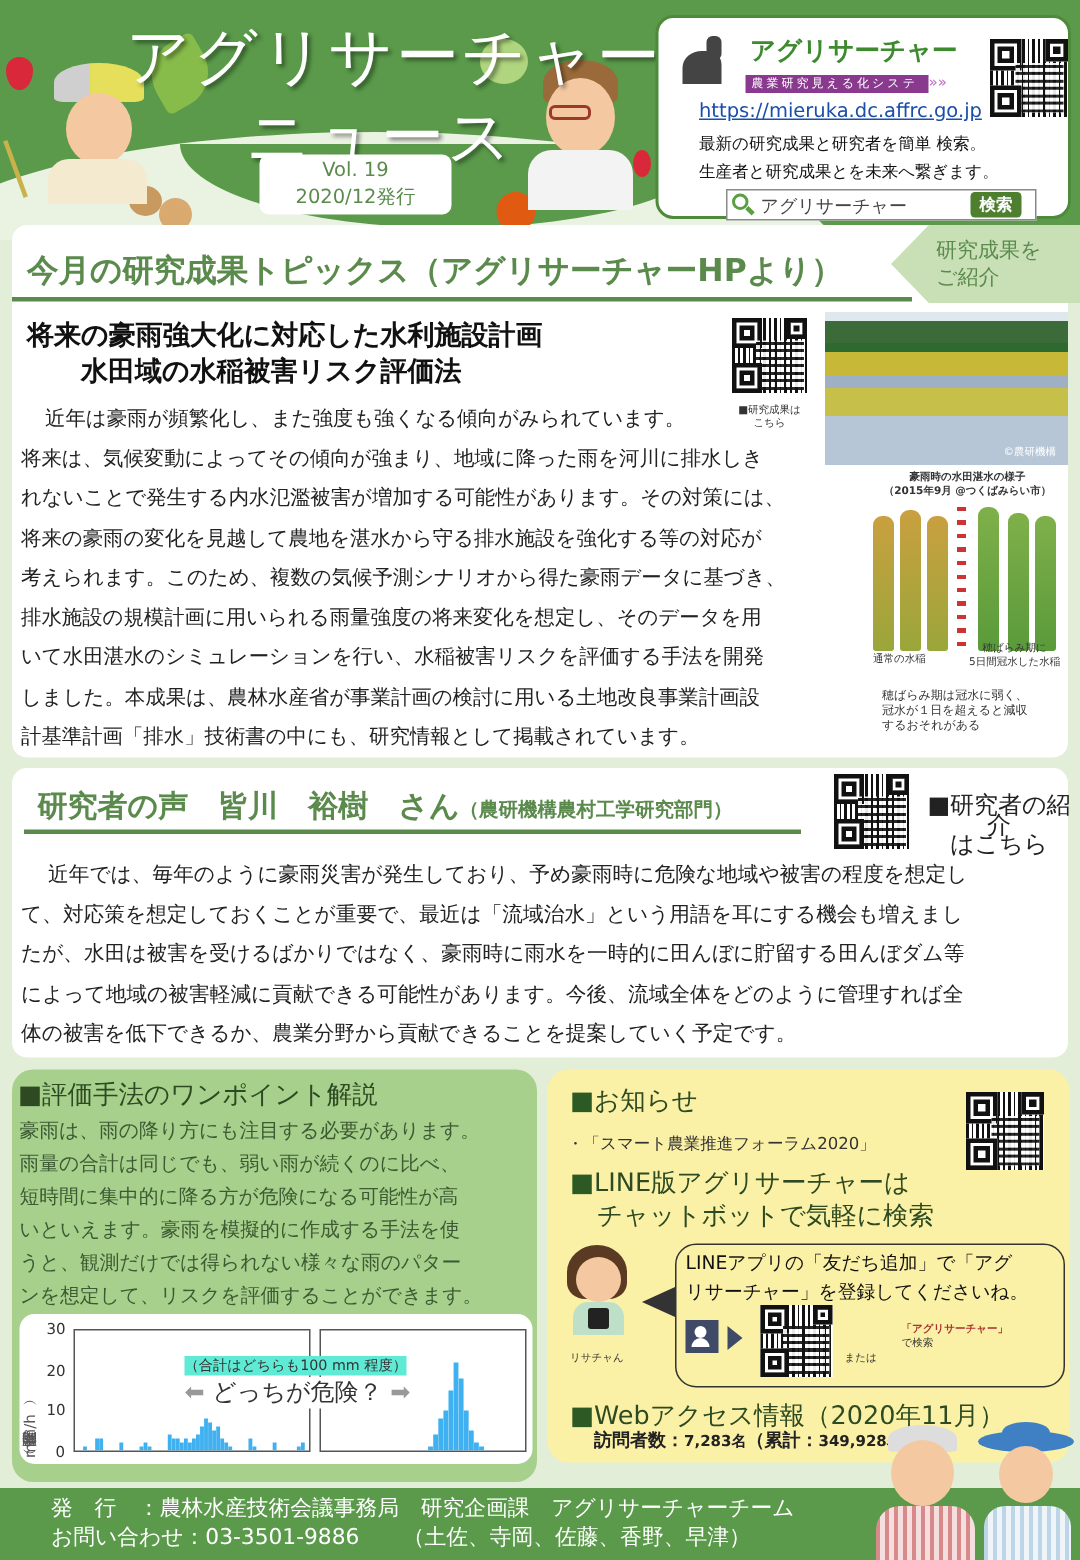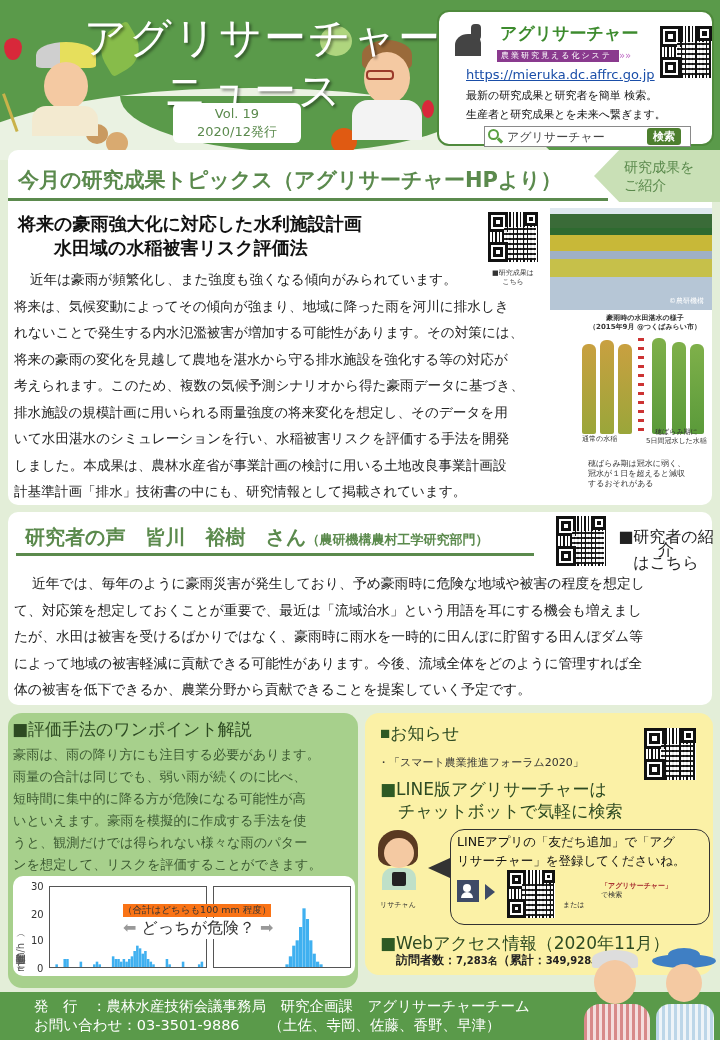--- a/index.html
+++ b/index.html
@@ -362,30 +362,30 @@
         <rect x="81.60" y="53.33" width="3.23" height="26.67" fill="#3fb0f0"></rect>
         <rect x="85.00" y="40.00" width="3.23" height="40.00" fill="#3fb0f0"></rect>
         <rect x="88.40" y="21.33" width="3.23" height="58.67" fill="#3fb0f0"></rect>
         <rect x="91.80" y="32.00" width="3.23" height="48.00" fill="#3fb0f0"></rect>
         <rect x="95.20" y="53.33" width="3.23" height="26.67" fill="#3fb0f0"></rect>
         <rect x="98.60" y="66.67" width="3.23" height="13.33" fill="#3fb0f0"></rect>
         <rect x="102.00" y="74.67" width="3.23" height="5.33" fill="#3fb0f0"></rect>
         <rect x="105.40" y="77.33" width="3.23" height="2.67" fill="#3fb0f0"></rect>
       </svg>
   </div>
-  <div class="abs" style="left:110px;top:28px;font-size:9.5px;color:#333;background:#f97316;">（合計はどちらも100 mm 程度）</div>
+  <div class="abs" style="left:110px;top:28px;font-size:9.5px;color:#333;background:#5eead4;">（合計はどちらも100 mm 程度）</div>
   <div class="abs" style="left:110px;top:42px;font-size:16px;color:#333;background:#fff;white-space:nowrap;">
     <span style="color:#999;">⬅</span>
     <span>どっちが危険？</span>
     <span style="color:#999;">➡</span>
   </div>
 </div>
 
 <div class="abs sec4"></div>
-<div class="abs sec4-h" style="left:380px;top:722px;font-family:Liberation Mono, monospace;">
+<div class="abs sec4-h" style="left:380px;top:722px;">
   <span class="sec4-sq">■</span><span>お知らせ</span>
 </div>
 <div class="abs" style="left:378px;top:755px;font-size:11px;color:#333;">・「スマート農業推進フォーラム2020」</div>
 <div class="abs qr" style="left:644px;top:728px;width:52px;height:52px;">
     <div class="qr-inner"></div>
     <div class="qr-noise"></div>
   </div>
 
 <div class="abs sec4-h" style="left:380px;top:778px;line-height:22px;">
   <div><span class="sec4-sq">■</span><span>LINE版アグリサーチャーは</span></div>

